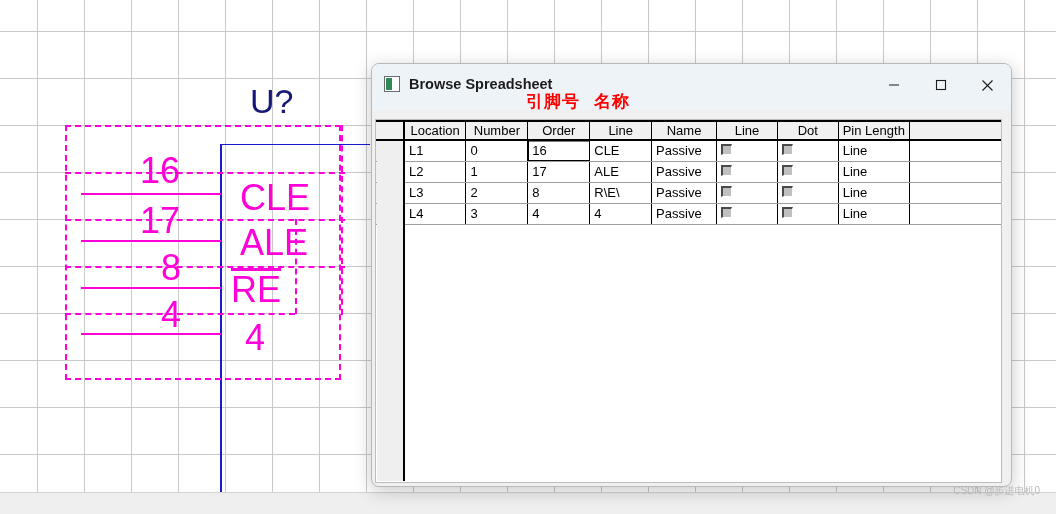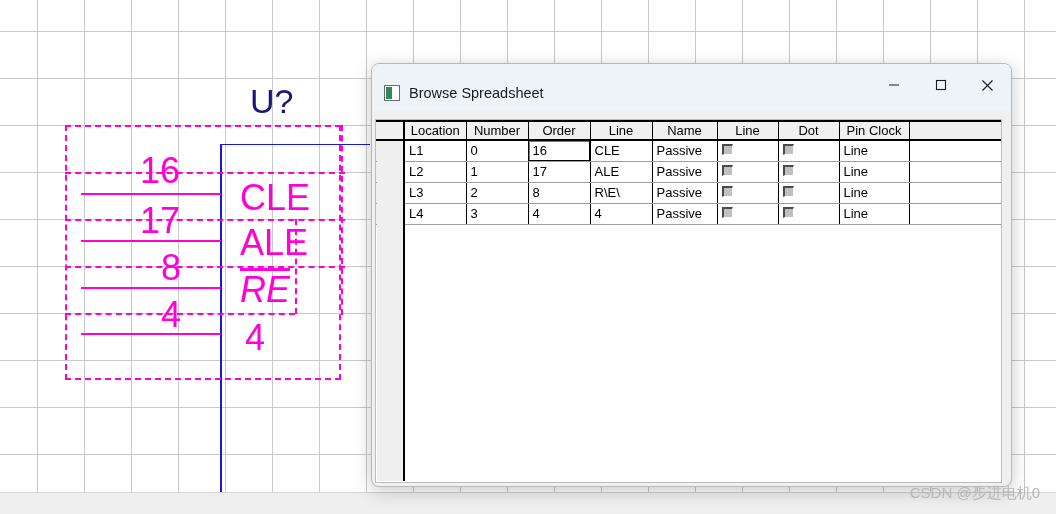--- a/index.html
+++ b/index.html
@@ -96,21 +96,22 @@
     border-radius: 8px;
     box-shadow: 0 4px 18px rgba(0,0,0,0.22);
     overflow: hidden;
   }
 
   #titlebar {
     position: relative;
     height: 46px;
     background: #eef3f8;
     display: flex;
-    align-items: center;
+    align-items: flex-start;
+    font-weight: bold;
   }
   #titlebar-left {
     display: flex;
     align-items: center;
     padding: 12px 0 0 12px;
     gap: 9px;
   }
   .app-icon {
     width: 16px; height: 16px;
     border: 1px solid #6a6a6a;
@@ -224,21 +225,21 @@
     border-right: 2px solid #000;
     box-sizing: border-box;
   }
 
   
   #watermark {
     position: absolute;
     right: 16px;
     top: 484px;
     color: #b7b7b7;
-    font-size: 15px;
+    font-size: 10px;
     white-space: nowrap;
     pointer-events: none;
   }
 </style>
 </head>
 <body>
 
 <div id="root">
 
   <div id="canvas">
@@ -261,36 +262,39 @@
     <div class="pinline" style="left:81px; top:287px; width:140px;"></div>
     <div class="pinline" style="left:81px; top:333px; width:140px;"></div>
 
     <div class="pinnum" style="left:140px; top:153px;">16</div>
     <div class="pinnum" style="left:140px; top:203px;">17</div>
     <div class="pinnum" style="left:161px; top:250px;">8</div>
     <div class="pinnum" style="left:161px; top:297px;">4</div>
 
     <div class="pinname" style="left:240px; top:180px;">CLE</div>
     <div class="pinname" style="left:240px; top:225px;">ALE</div>
-    <div class="pinname bar" style="left:240px; top:268px;font-style:italic;">RE</div>
+    <div class="pinname bar" style="left:231px; top:268px;">RE</div>
     <div class="pinname" style="left:245px; top:320px;">4</div>
 
     <div id="desig" style="left:250px; top:84px;">U?</div>
   </div>
 
   <div id="statusstrip"></div>
 
   <div id="dialog">
 
     <div id="titlebar">
       <div id="titlebar-left">
         <span class="app-icon"></span>
         <span id="title-text">Browse Spreadsheet</span>
       </div>
 
+      <div id="annotation">
+        <span>引脚号</span><span class="gap"></span><span>名称</span>
+      </div>
 
       <div id="wincontrols">
         <div class="wc">
           <svg width="12" height="12" viewBox="0 0 12 12">
               <line x1="1" y1="6" x2="11" y2="6" stroke="#1b1b1b" stroke-width="1.1"></line>
             </svg>
         </div>
         <div class="wc">
           <svg width="12" height="12" viewBox="0 0 12 12">
               <rect x="1.5" y="1.5" width="9" height="9" fill="none" stroke="#1b1b1b" stroke-width="1.1"></rect>
@@ -323,21 +327,21 @@
         <thead>
           <tr>
             <th class="corner"></th>
             <th>Location</th>
             <th>Number</th>
             <th>Order</th>
             <th>Line</th>
             <th>Name</th>
             <th>Line</th>
             <th>Dot</th>
-            <th>Pin Clock</th>
+            <th>Pin Length</th>
             <th style="border-right:none;"></th>
           </tr>
         </thead>
         <tbody id="tbody">
             <tr>
               <td class="rowhdr">1</td>
               <td>L1</td>
               <td>0</td>
               <td class="sel">16</td>
               <td>CLE</td>

